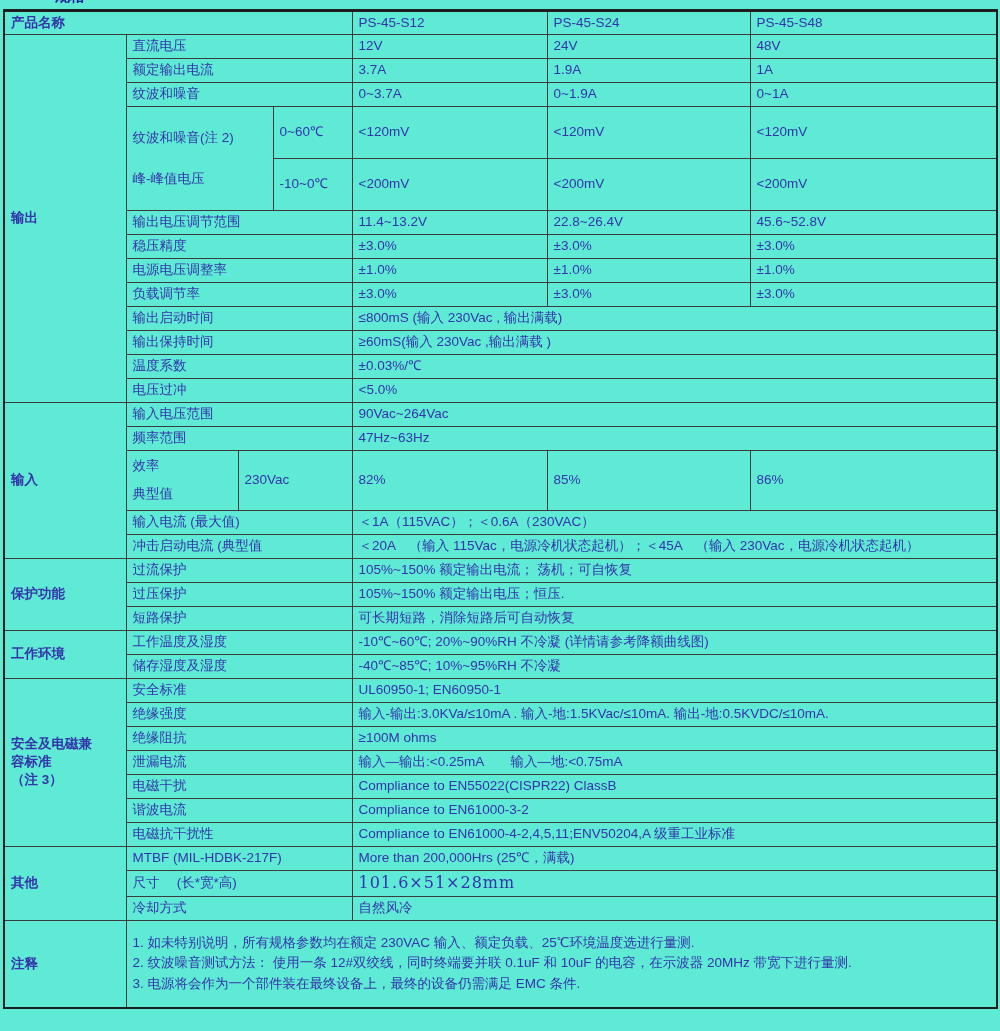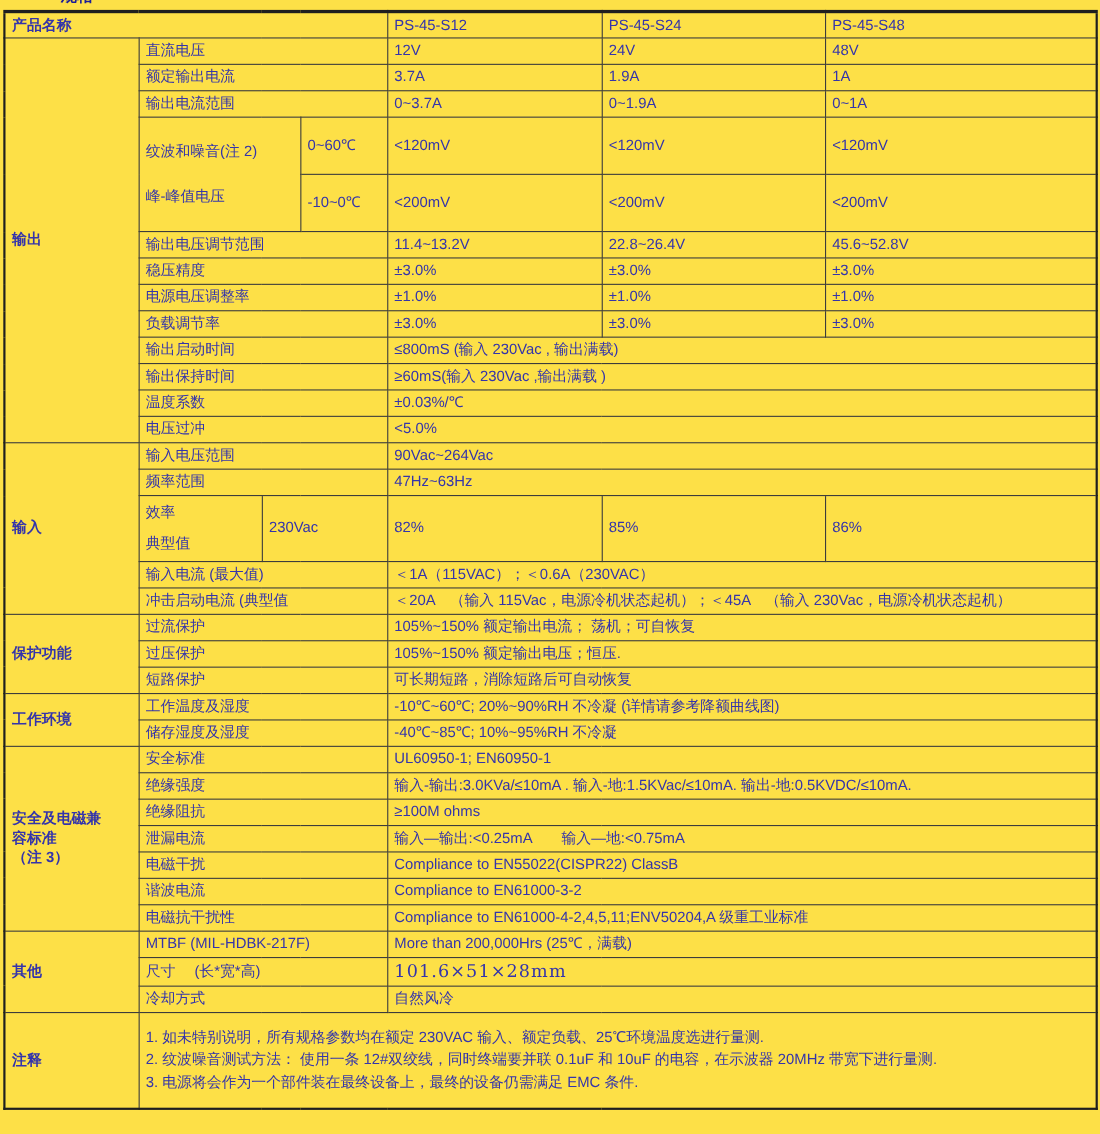--- a/index.html
+++ b/index.html
@@ -1,19 +1,19 @@
 <!DOCTYPE html>
 <html><head>
 <meta charset="utf-8">
 <style>
   html,body{margin:0;padding:0;background:#ffffff;}
   .page{
     position:relative;
     width:1000px;height:1031px;
-    background:#fde047;
+    background:#5eead4;
     overflow:hidden;
     font-family:"Liberation Sans", sans-serif;
   }
   .clip-top{
     position:absolute;top:0;left:55px;height:6px;width:120px;overflow:hidden;
   }
   .clip-top span{
     display:block;margin-top:-13px;
     font-weight:bold;font-size:15px;color:#1c1c97;
   }
@@ -85,21 +85,21 @@
           <td class="val">24V</td>
           <td class="val">48V</td>
         </tr>
         <tr style="height: 24px;">
           <td class="param" colspan="3">额定输出电流</td>
           <td class="val">3.7A</td>
           <td class="val">1.9A</td>
           <td class="val">1A</td>
         </tr>
         <tr style="height: 24px;">
-          <td class="param" colspan="3">输出电流范围</td>
+          <td class="param" colspan="3">纹波和噪音</td>
           <td class="val">0~3.7A</td>
           <td class="val">0~1.9A</td>
           <td class="val">0~1A</td>
         </tr>
         <tr style="height: 52px;">
           <td class="param lh-wide" colspan="2" rowspan="2">纹波和噪音(注  2)
 峰-峰值电压</td>
           <td class="subp" colspan="1">0~60℃</td>
           <td class="val">&lt;120mV</td>
           <td class="val">&lt;120mV</td>

